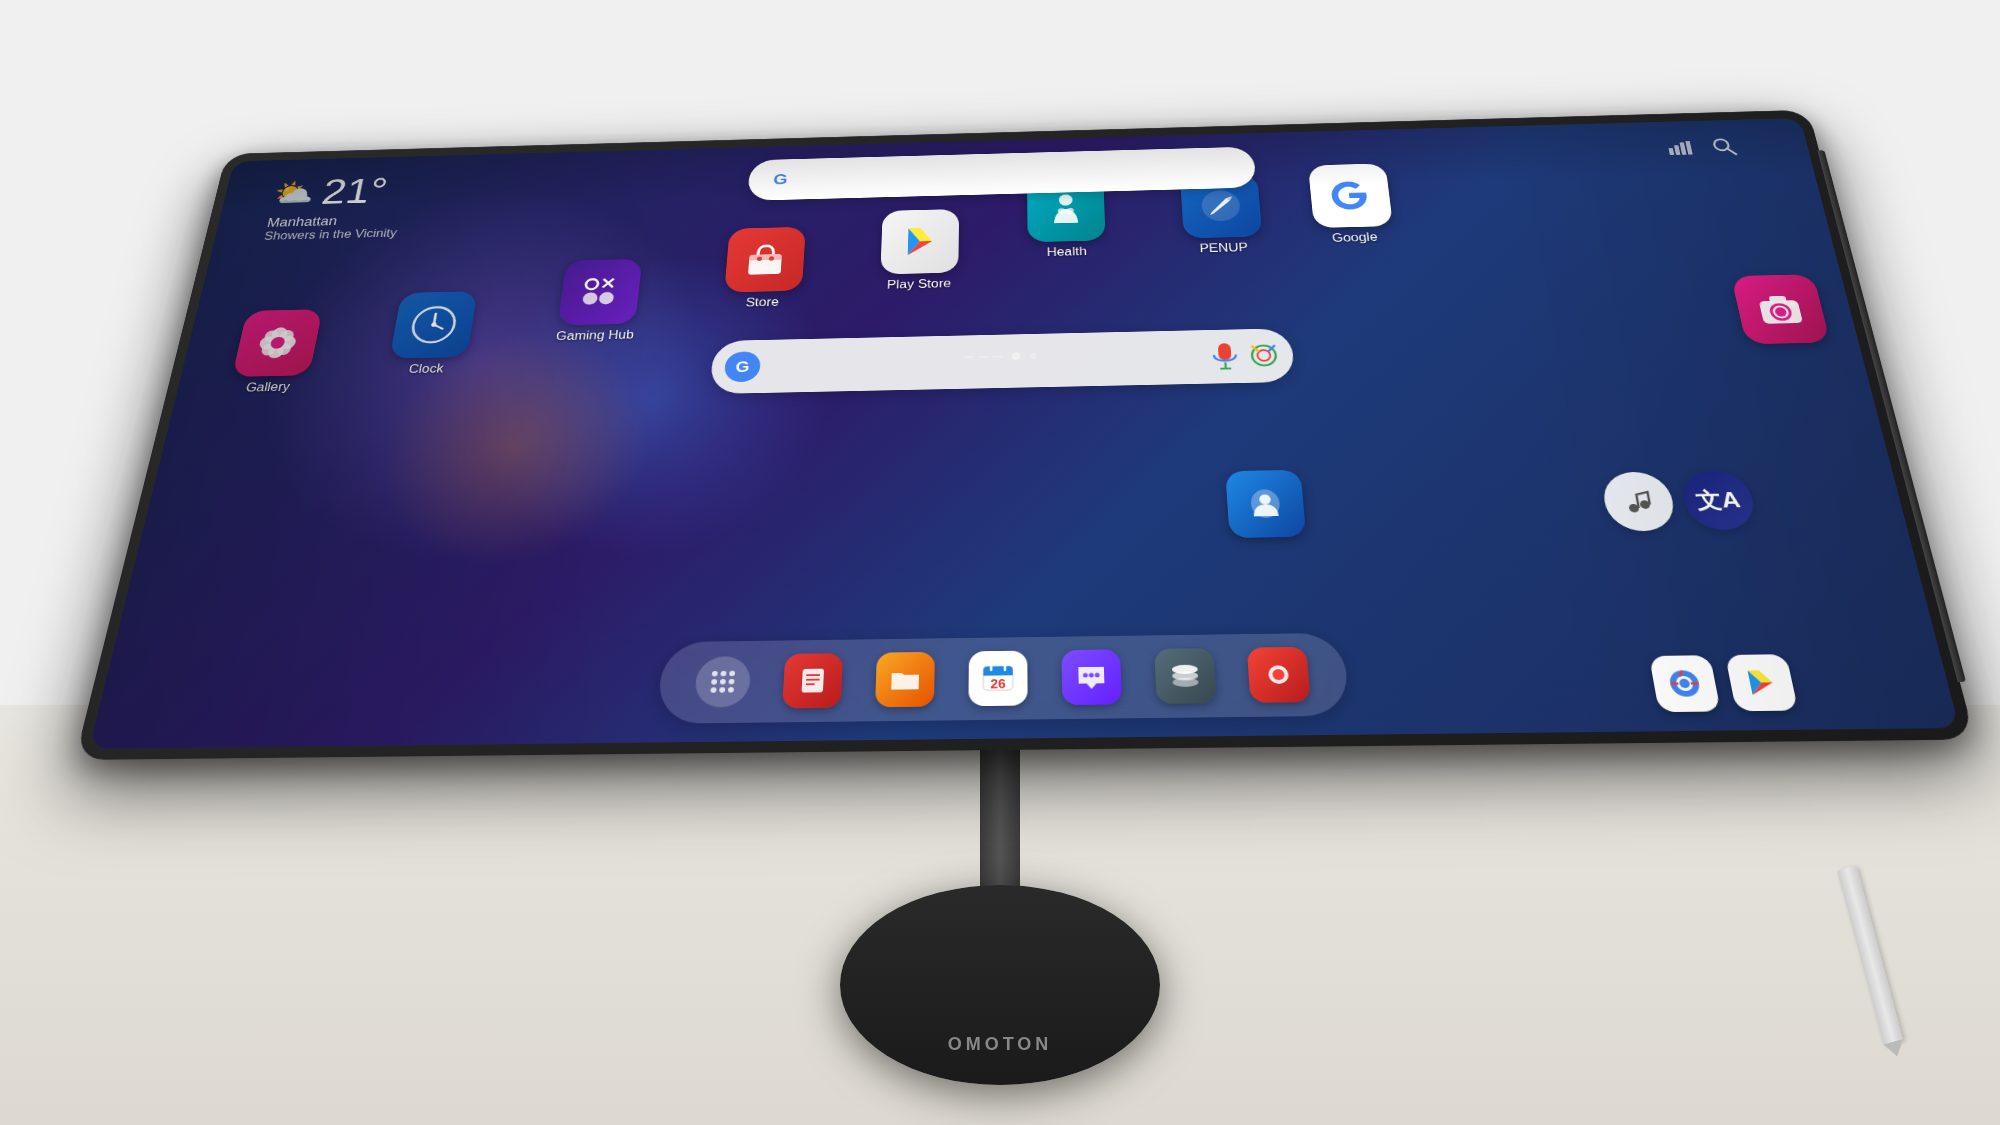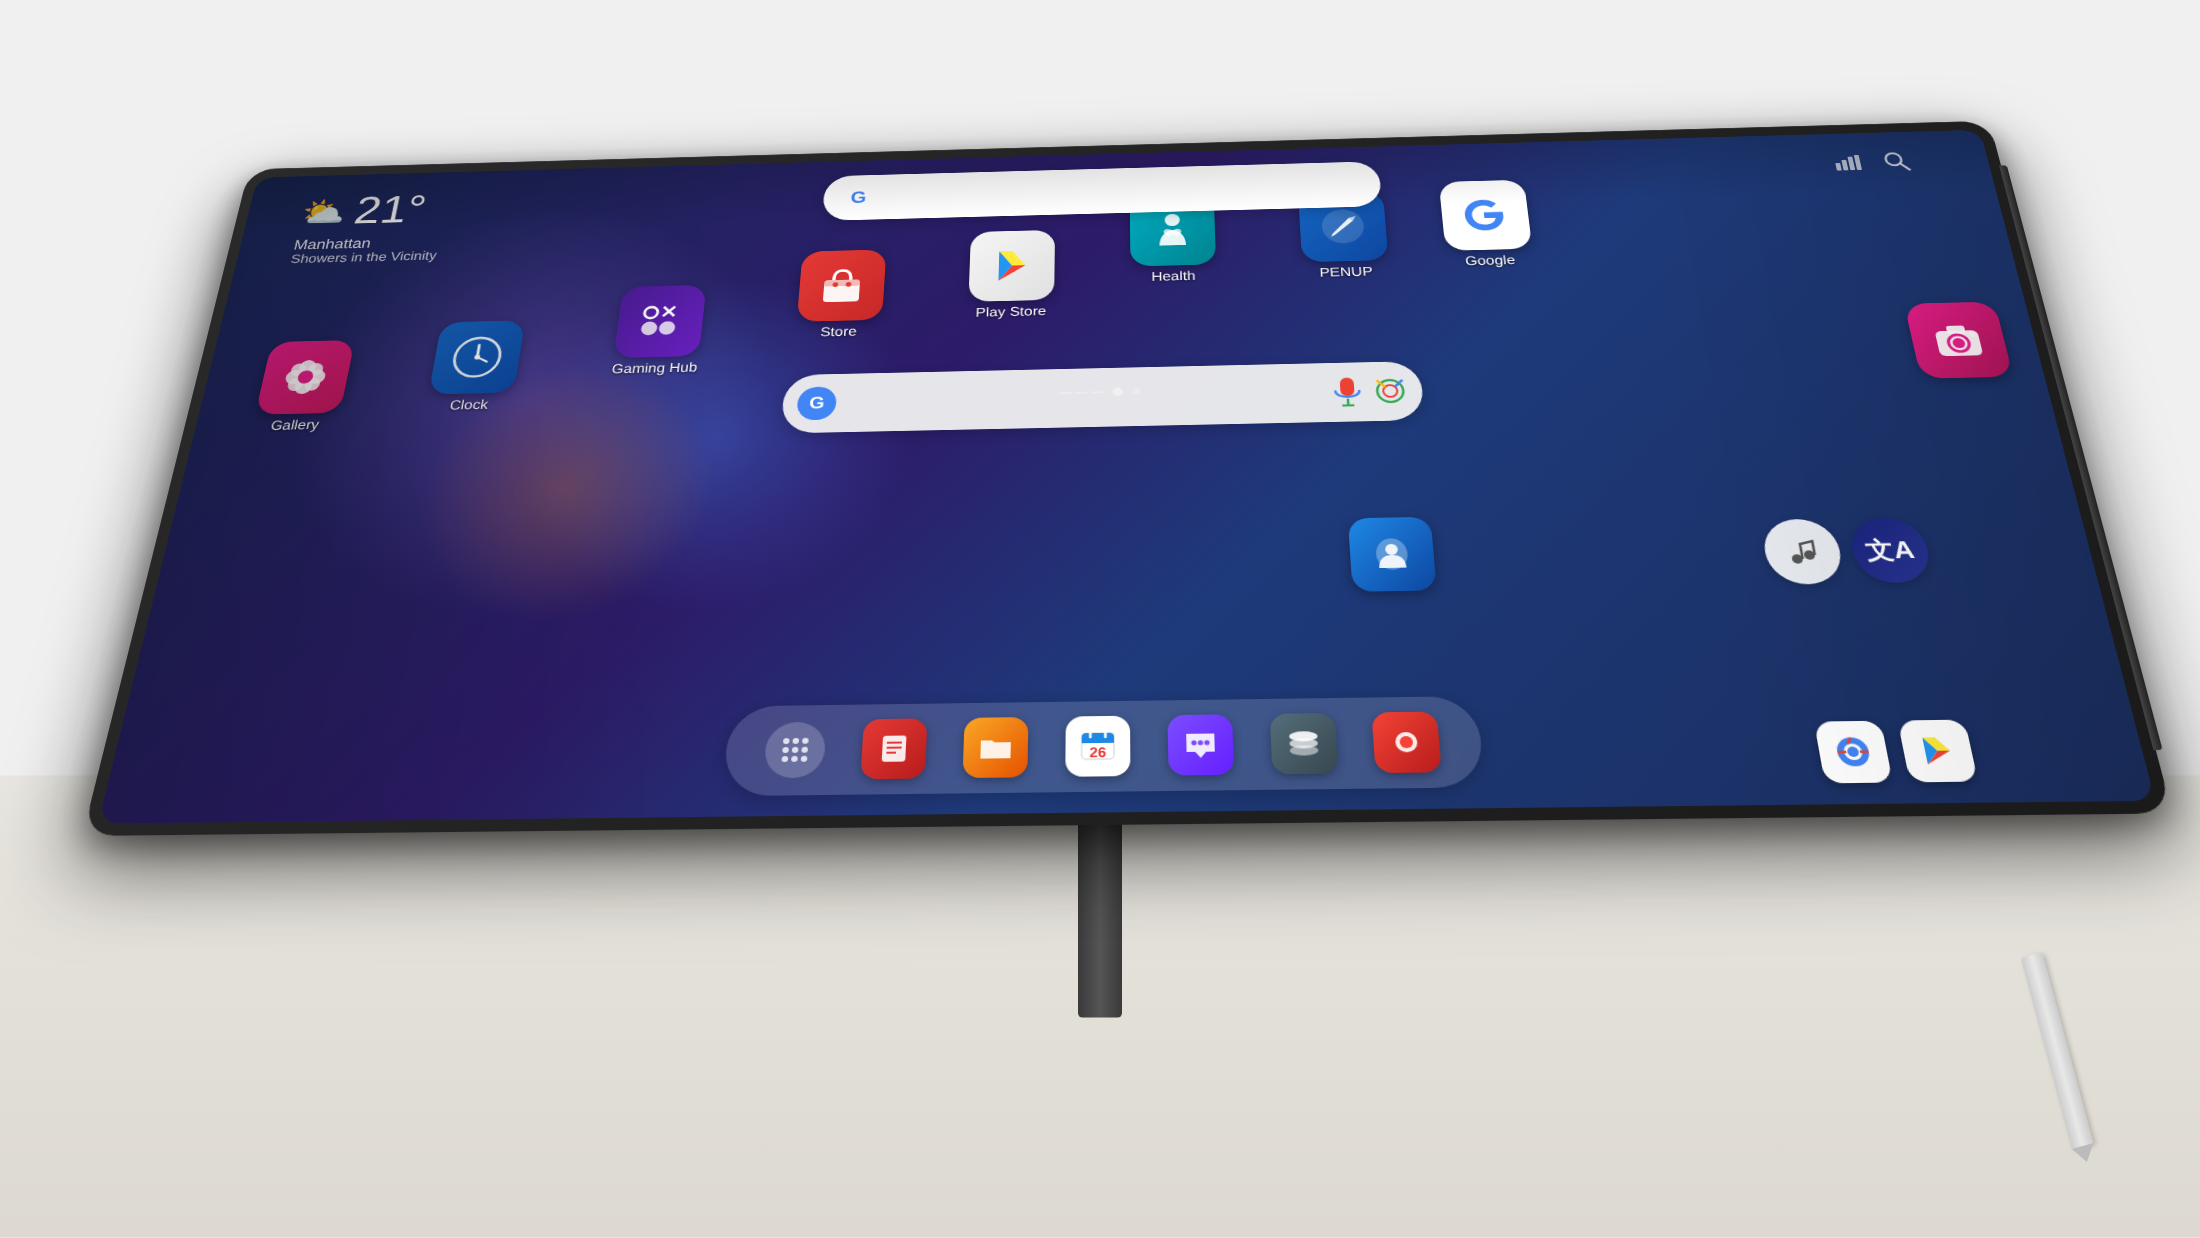--- a/index.html
+++ b/index.html
@@ -460,20 +460,23 @@
   </style>
 </head>
 <body>
 
 <div class="scene">
 
   <div class="desk"></div>
 
   <div class="stand-neck"></div>
 
+  <div class="stand-base">
+    <span class="stand-label">OMOTON</span>
+  </div>
 
   <div class="stylus"></div>
 
   <div class="tablet-wrapper">
     <div class="tablet-outer">
       <div class="tablet-screen">
 
         <div class="bg-blob1"></div>
         <div class="bg-blob2"></div>
         <div class="bg-blob3"></div>

